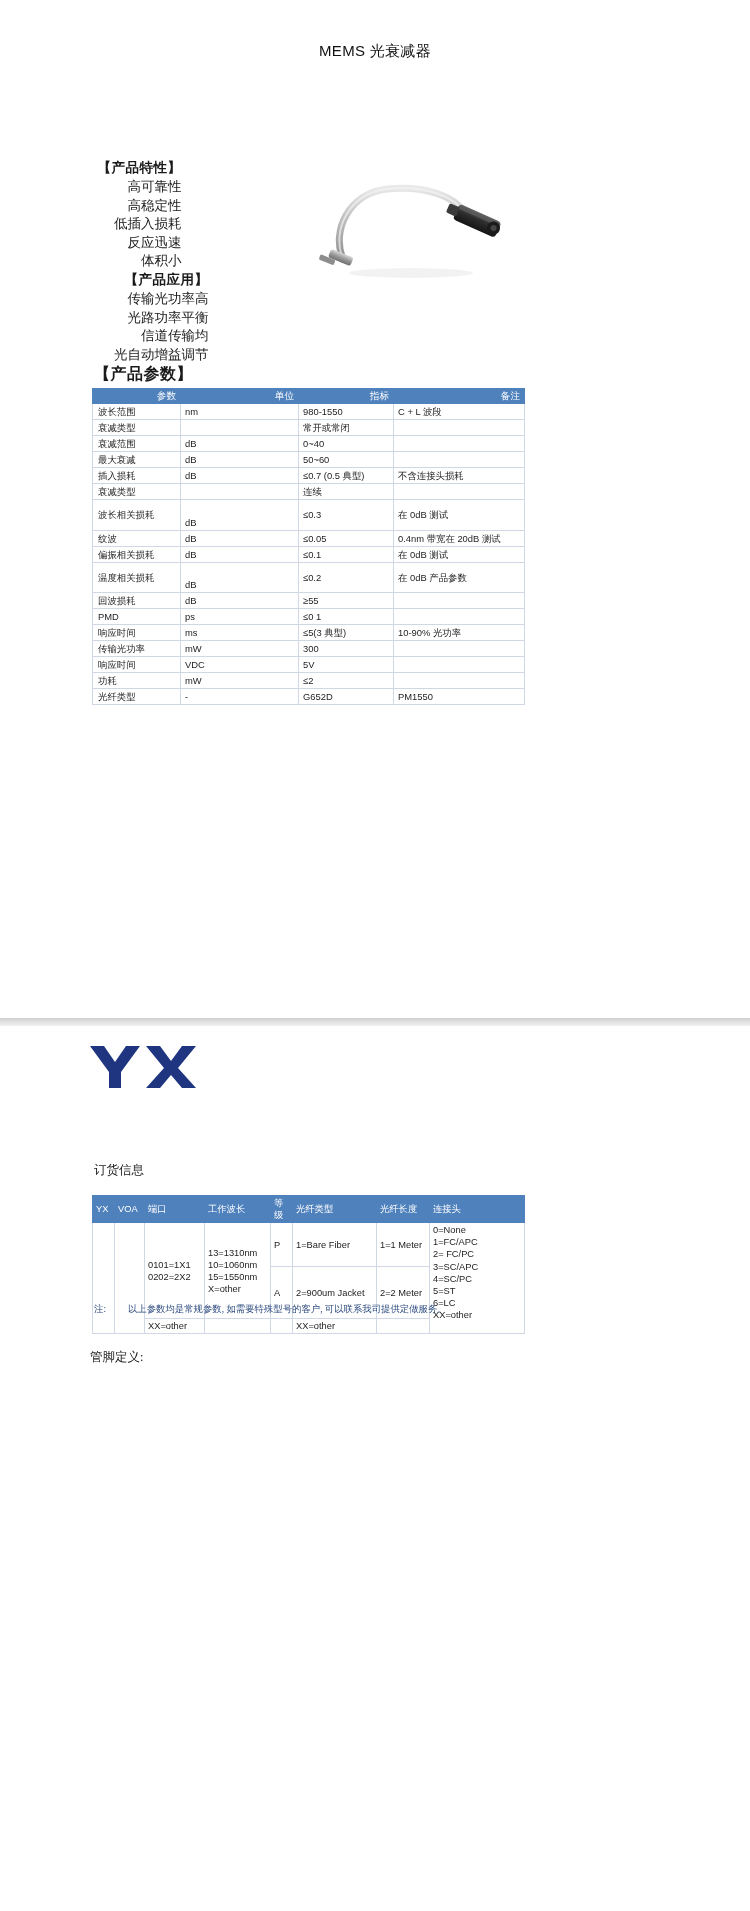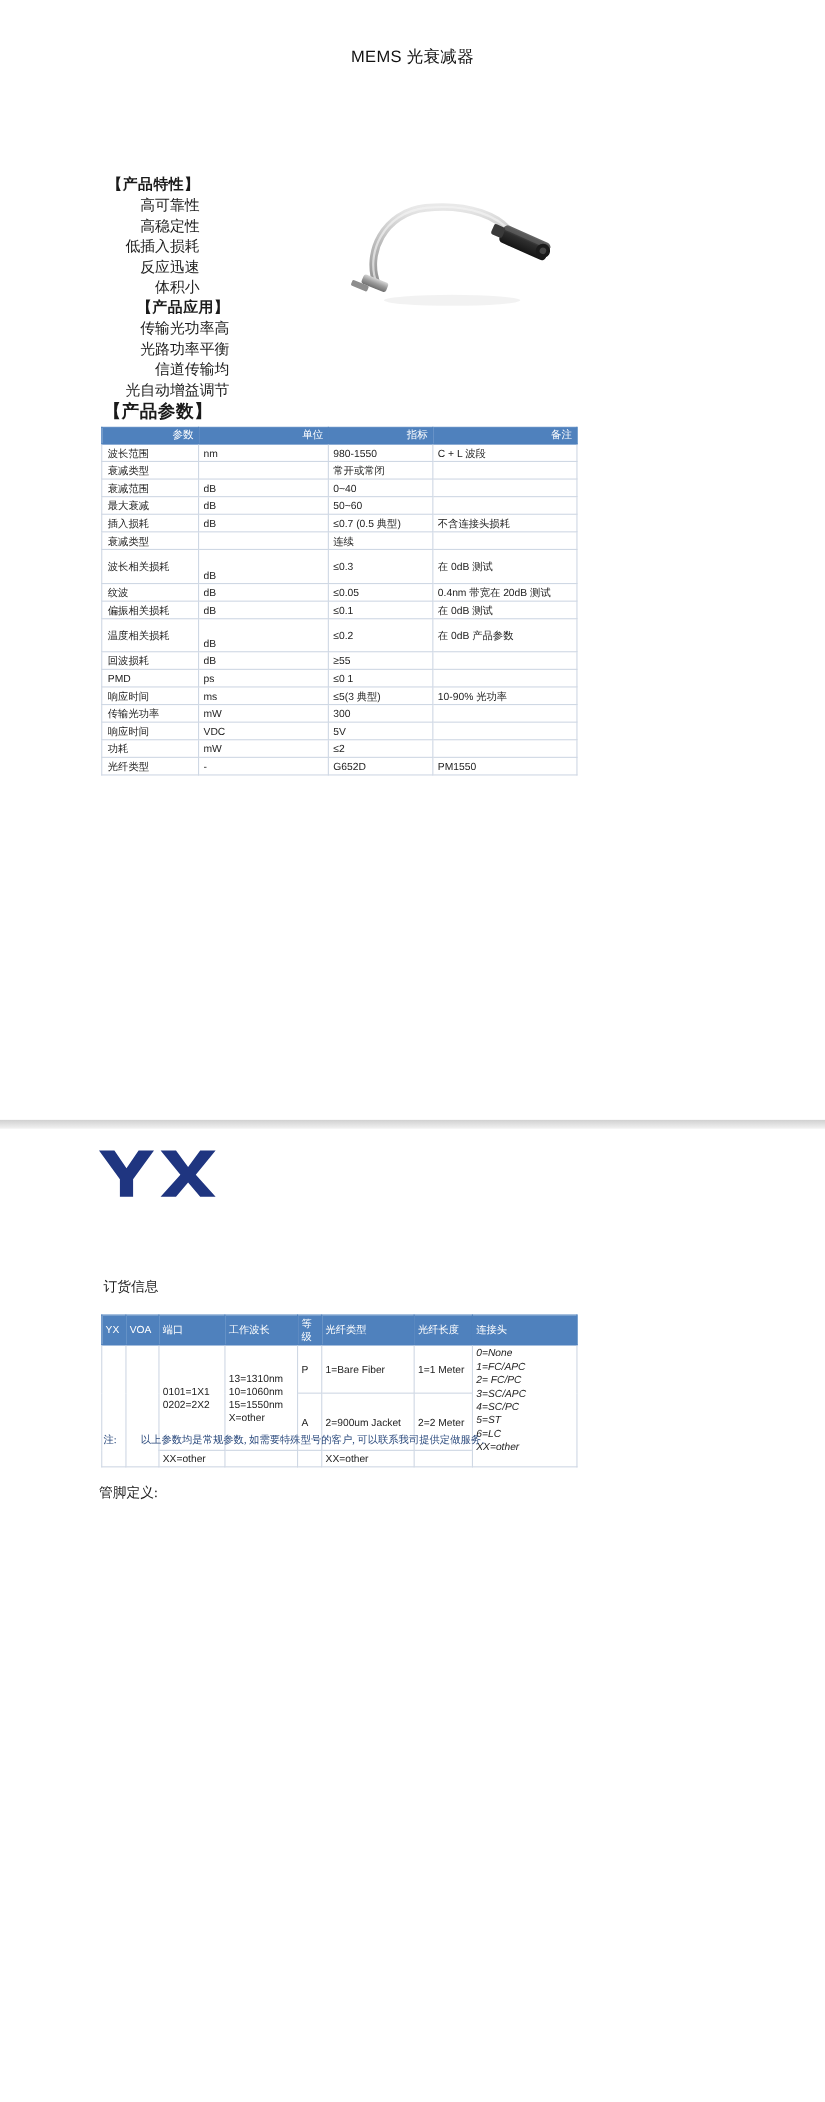--- a/index.html
+++ b/index.html
@@ -153,21 +153,21 @@
   }
   .o1 { width: 22px; }
   .o2 { width: 30px; }
   .o3 { width: 60px; }
   .o4 { width: 66px; }
   .o5 { width: 22px; }
   .o6 { width: 84px; }
   .o7 { width: 53px; }
   .o8 { width: 95px; }
   .order-table td.mid { vertical-align: middle; }
-  .conn-list span { display: block; line-height: 12.2px; font-style: italic; }
+  .conn-list span { display: block; line-height: 12.2px; }
 
   .note {
     position: absolute;
     left: 94px; top: 277px;
     font-size: 9.4px;
     color: #2b4a7d;
     font-family: "Liberation Serif", "DejaVu Serif", serif;
     white-space: nowrap;
   }
   .note .note-label { margin-right: 22px; }

